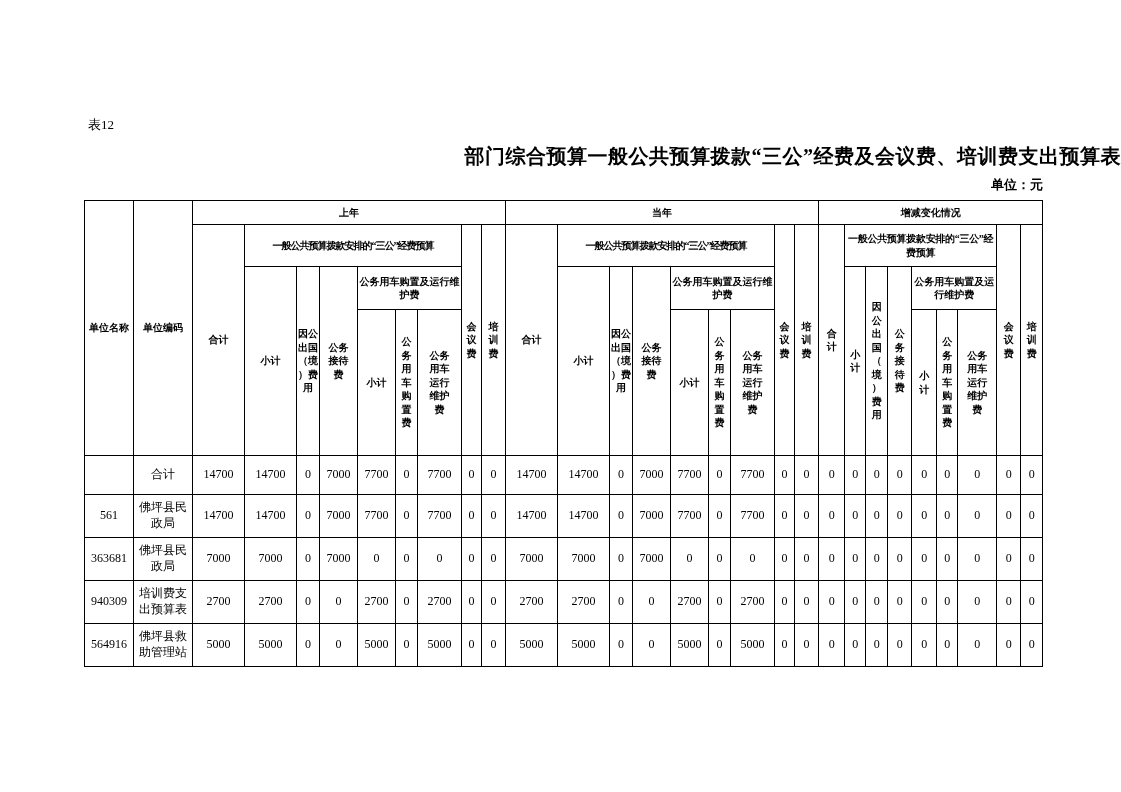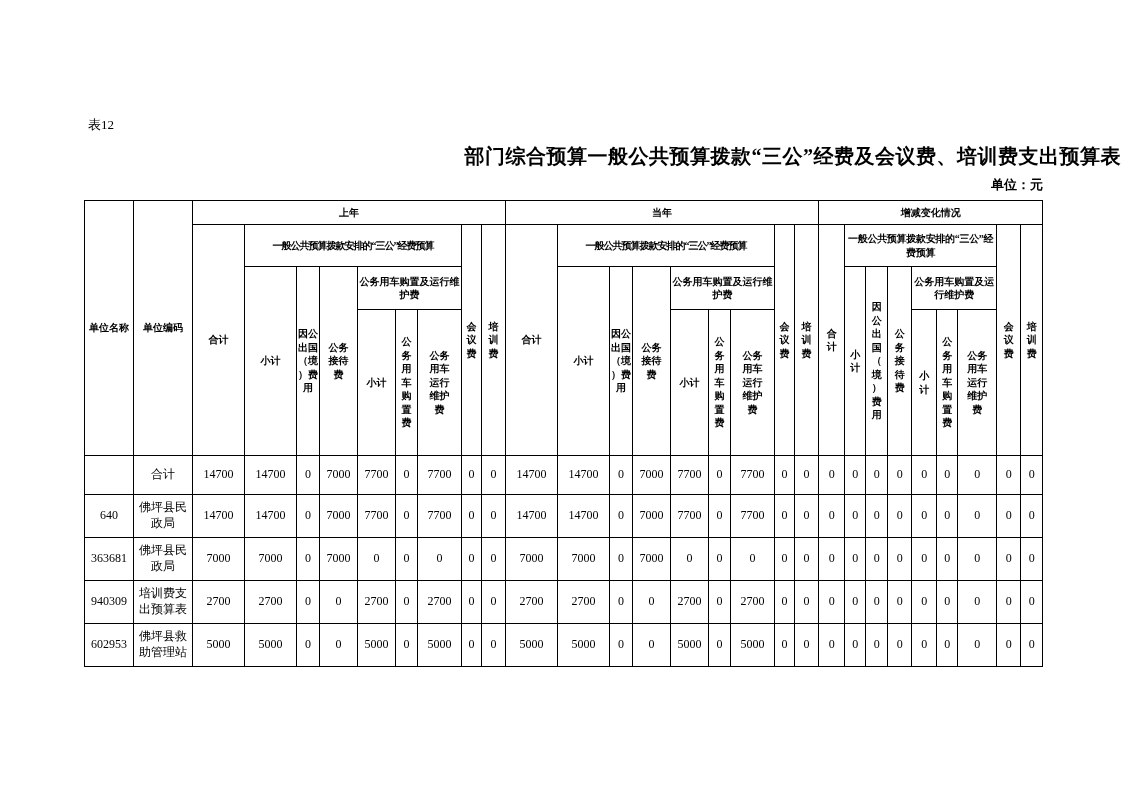--- a/index.html
+++ b/index.html
@@ -196,21 +196,21 @@
           <td class="num">0</td>
           <td class="num">0</td>
           <td class="num">0</td>
           <td class="num">0</td>
           <td class="num">0</td>
           <td class="num">0</td>
           <td class="num">0</td>
           <td class="num">0</td>
         </tr>
         <tr>
-          <td class="code">640</td>
+          <td class="code">561</td>
           <td class="name">佛坪县民政局</td>
           <td class="num">14700</td>
           <td class="num">14700</td>
           <td class="num">0</td>
           <td class="num">7000</td>
           <td class="num">7700</td>
           <td class="num">0</td>
           <td class="num">7700</td>
           <td class="num">0</td>
           <td class="num">0</td>
@@ -289,21 +289,21 @@
           <td class="num">0</td>
           <td class="num">0</td>
           <td class="num">0</td>
           <td class="num">0</td>
           <td class="num">0</td>
           <td class="num">0</td>
           <td class="num">0</td>
           <td class="num">0</td>
         </tr>
         <tr>
-          <td class="code">602953</td>
+          <td class="code">564916</td>
           <td class="name">佛坪县救助管理站</td>
           <td class="num">5000</td>
           <td class="num">5000</td>
           <td class="num">0</td>
           <td class="num">0</td>
           <td class="num">5000</td>
           <td class="num">0</td>
           <td class="num">5000</td>
           <td class="num">0</td>
           <td class="num">0</td>

